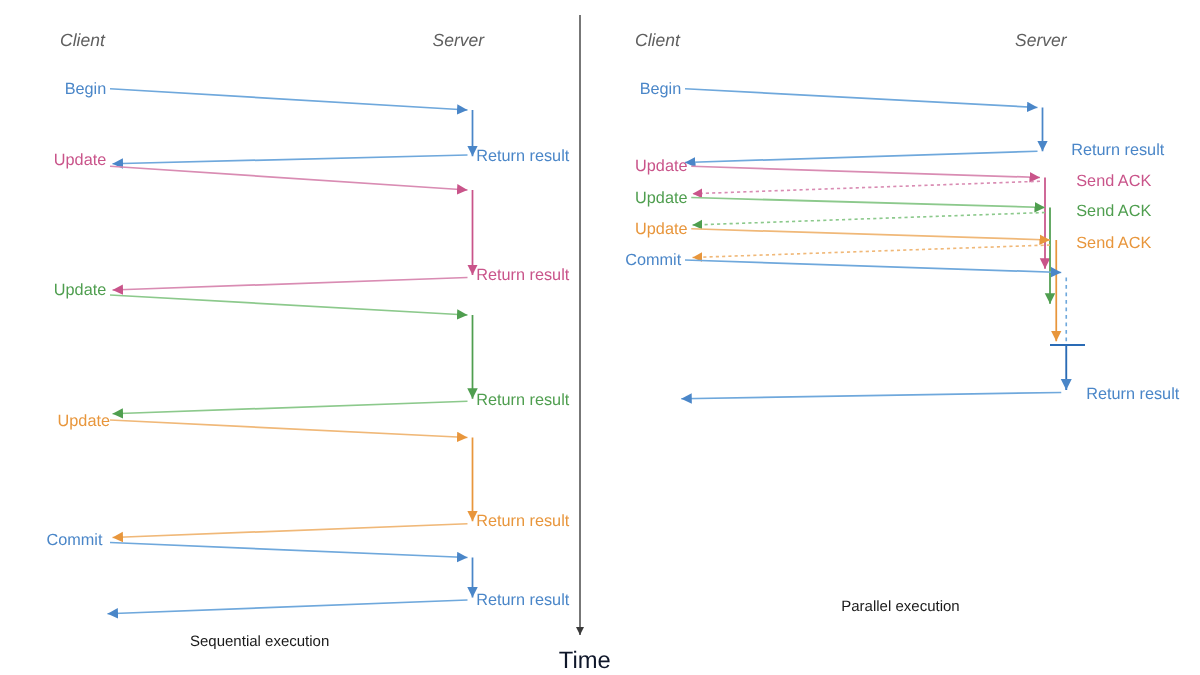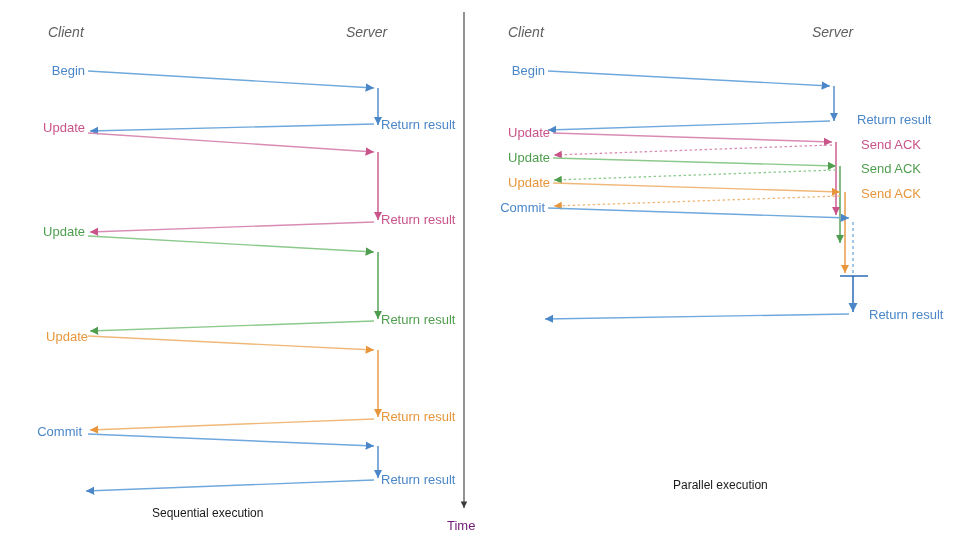--- a/index.html
+++ b/index.html
@@ -3,21 +3,21 @@
 <meta charset="utf-8">
 <style>
   html,body{margin:0;padding:0;background:#ffffff;}
   body{width:960px;height:540px;overflow:hidden;
        font-family:"Liberation Sans", sans-serif;}
   #stage{position:relative;width:932px;height:540px;background:#fff;text-align:right;}
   svg.layer{position:absolute;left:0;top:0;width:960px;height:540px;}
   .lbl{position:absolute;white-space:nowrap;font-size:13px;line-height:1;}
   .lane-hdr{font-style:italic;color:#5f5f5f;font-size:14px;}
   .caption{font-size:12px;color:#1a1a1a;}
-  .time-lbl{font-size:13px;color:#701a75;}
+  .time-lbl{font-size:19px;color:#0f172a;}
   .r{transform:translateX(-100%);}
 </style>
 </head>
 <body>
 
 <div id="stage">
 
   <svg class="layer" viewBox="0 0 960 540">
     <defs>
       <marker id="ah-blue" markerWidth="7" markerHeight="7" refX="6" refY="3" orient="auto">

